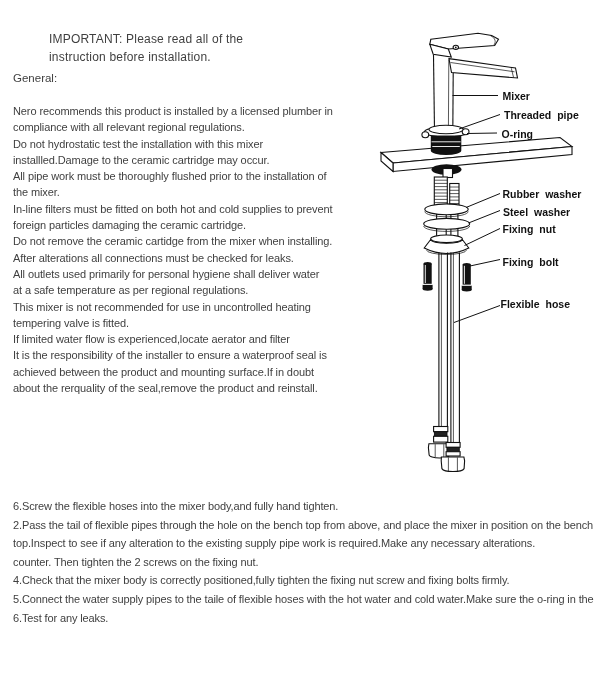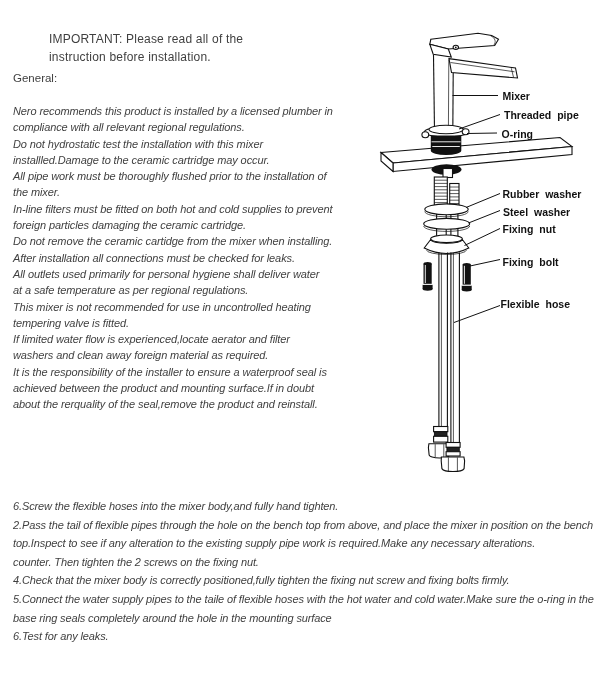--- a/index.html
+++ b/index.html
@@ -25,21 +25,21 @@
   .para {
     left: 13px; top: 103px;
     font-size: 11px; line-height: 16.3px; letter-spacing: -0.1px;
     width: 350px;
   }
   .steps {
     left: 13px; top: 497px;
     font-size: 11px; line-height: 18.6px; letter-spacing: -0.12px;
     width: 595px;
   }
-  .para div, .steps div { white-space: nowrap; font-style: italic; }
+  .para div, .steps div { white-space: nowrap; }
   svg.diagram { position: absolute; left: 0; top: 0; }
   .part-label {
     font-family: "Liberation Sans", sans-serif;
     font-weight: bold; font-size: 10.5px; fill: #111111;
     word-spacing: 3px;
   }
   .ln  { stroke: #111111; stroke-width: 1.1; fill: none; }
   .lnt { stroke: #111111; stroke-width: .7;  fill: none; }
   .wf  { stroke: #111111; stroke-width: 1.1; fill: #ffffff; }
   .bf  { fill: #111111; stroke: none; }
@@ -59,40 +59,38 @@
 <div class="abs para">
     <div>Nero recommends this product is installed by a licensed plumber in</div>
     <div>compliance with all relevant regional regulations.</div>
     <div>Do not hydrostatic test the installation with this mixer</div>
     <div>installled.Damage to the ceramic cartridge may occur.</div>
     <div>All pipe work must be thoroughly flushed prior to the installation of</div>
     <div>the mixer.</div>
     <div>In-line filters must be fitted on both hot and cold supplies to prevent</div>
     <div>foreign particles damaging the ceramic cartridge.</div>
     <div>Do not remove the ceramic cartidge from the mixer when installing.</div>
-    <div>After installation all connections must be checked for leaks.</div>
+    <div>After alterations all connections must be checked for leaks.</div>
     <div>All outlets used primarily for personal hygiene shall deliver water</div>
     <div>at a safe temperature as per regional regulations.</div>
     <div>This mixer is not recommended for use in uncontrolled heating</div>
     <div>tempering valve is fitted.</div>
     <div>If limited water flow is experienced,locate aerator and filter</div>
-    <div>washers and clean away foreign material as required.</div>
     <div>It is the responsibility of the installer to ensure a waterproof seal is</div>
     <div>achieved between the product and mounting surface.If in doubt</div>
     <div>about the rerquality of the seal,remove the product and reinstall.</div>
   </div>
 
 <div class="abs steps">
     <div>6.Screw the flexible hoses into the mixer body,and fully hand tighten.</div>
     <div>2.Pass the tail of flexible pipes through the hole on the bench top from above, and place the mixer in position on the bench</div>
     <div>top.Inspect to see if any alteration to the existing supply pipe work is required.Make any necessary alterations.</div>
     <div>counter. Then tighten the 2 screws on the fixing nut.</div>
     <div>4.Check that the mixer body is correctly positioned,fully tighten the fixing nut screw and fixing bolts firmly.</div>
     <div>5.Connect the water supply pipes to the taile of flexible hoses with the hot water and cold water.Make sure the o-ring in the</div>
-    <div>base ring seals completely around the hole in the mounting surface</div>
     <div>6.Test for any leaks.</div>
   </div>
 
 <svg class="diagram" width="608" height="678" viewBox="0 0 608 678" xmlns="http://www.w3.org/2000/svg">
 
   <g>
     <path class="ln" d="M433.5,55 L434.5,131.5"></path>
     <path class="ln" d="M453.3,59 L452.8,131.5"></path>
     <path class="lnt" d="M448.8,59.5 L448.4,131.5"></path>
     <path class="ln" d="M434.5,131.5 L452.8,131.5"></path>

